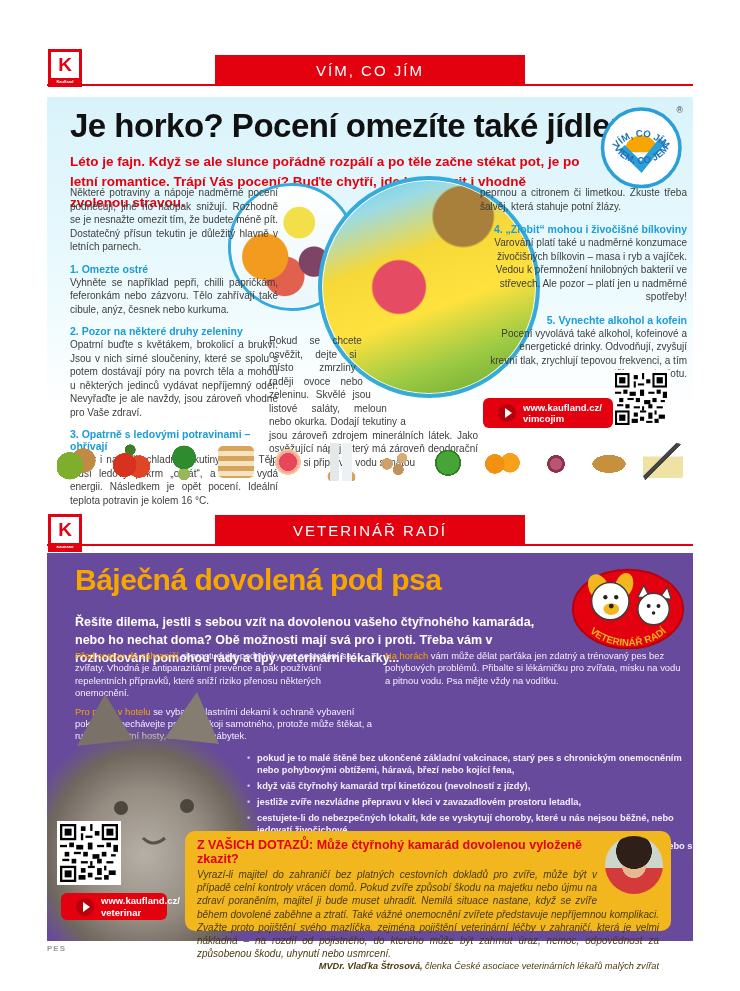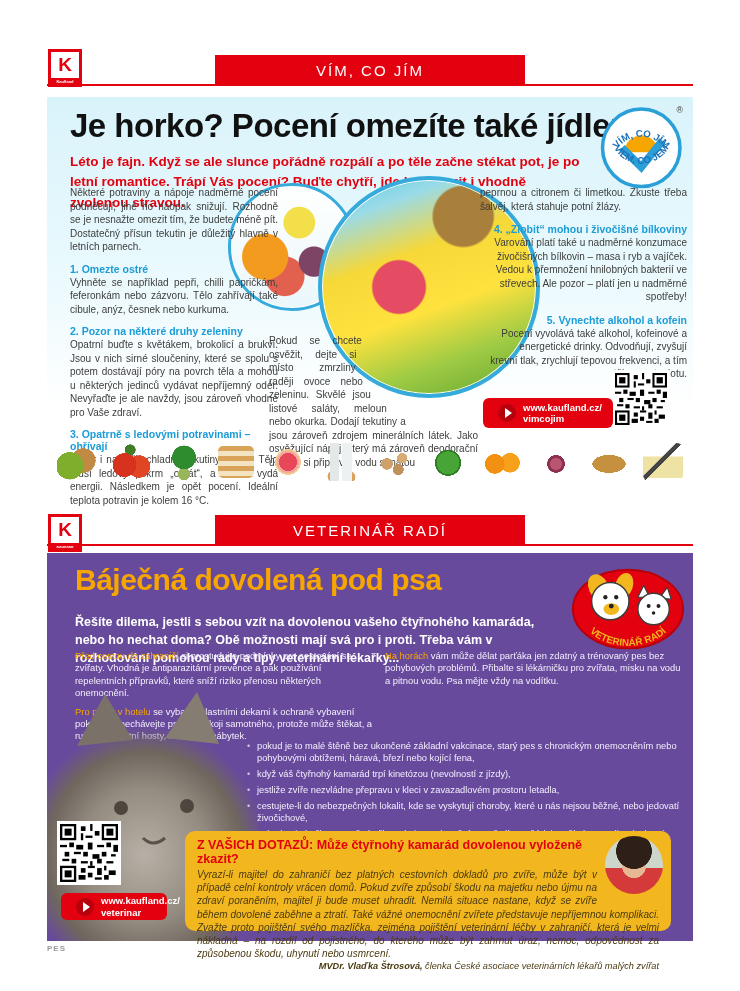--- a/index.html
+++ b/index.html
@@ -96,21 +96,21 @@
   .s2-title { position:absolute; left:28px; top:10px; font-size:30px; font-weight:bold; color:#f7a600; letter-spacing:-0.5px; }
   .vet-logo { position:absolute; left:522px; top:12px; width:118px; height:92px; }
   .s2-intro { position:absolute; left:28px; top:60px; width:486px; color:#fff; font-weight:bold;
               font-size:12.5px; line-height:1.45; }
   .s2-col { position:absolute; top:97px; width:298px; font-size:9.4px; color:#f3eefc; line-height:1.32; }
   .s2-colL { left:28px; }
   .s2-colR { left:338px; width:296px; }
   .s2-col p { margin-bottom:6px; }
   .lead-in { color:#f7a600; font-weight:normal; }
   .home-head { position:absolute; left:198px; top:171px; color:#f7a600; font-weight:bold; font-size:12.5px; }
-  .bullets { position:absolute; left:198px; top:187px; width:452px; list-style:none; }
+  .bullets { position:absolute; left:198px; top:199px; width:452px; list-style:none;font-weight:bold; }
   .bullets li { position:relative; padding-left:12px; color:#f3eefc; font-size:9.3px; line-height:1.3; margin-bottom:4px; }
   .bullets li::before { content:"•"; position:absolute; left:2px; top:0; color:#cdbfe8; }
 
   .cat { position:absolute; left:0; top:135px; width:212px; height:253px; overflow:hidden;
          background:
            radial-gradient(ellipse 70% 62% at 46% 66%, #b7b0a6 0%, #948c81 42%, #6f675e 66%, rgba(104,74,156,0) 82%),
            radial-gradient(ellipse 26% 18% at 52% 92%, #e6e2da 0 70%, rgba(0,0,0,0) 71%); }
   .cat svg { position:absolute; left:0; top:0; }
 
   .qa { position:absolute; left:138px; top:278px; width:486px; height:100px; background:#f2b71e;

